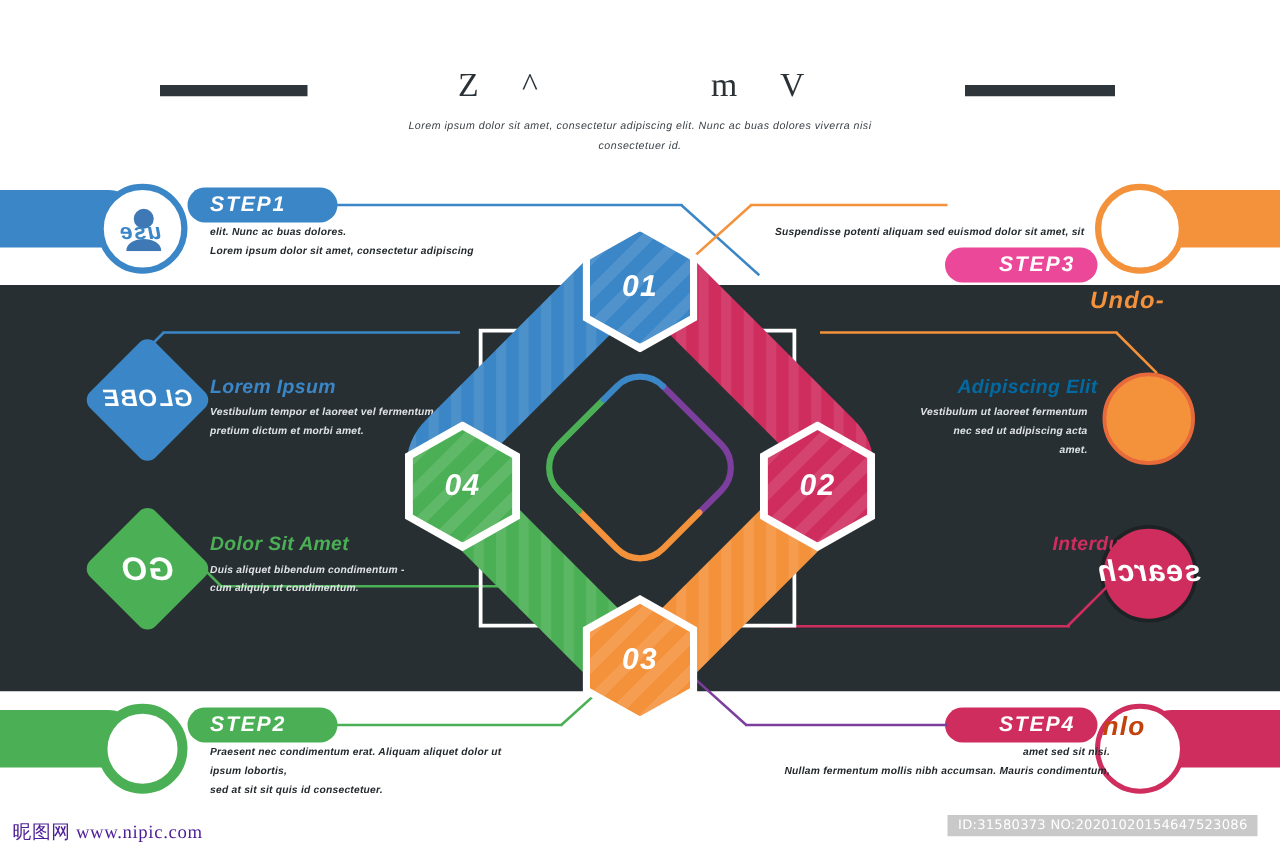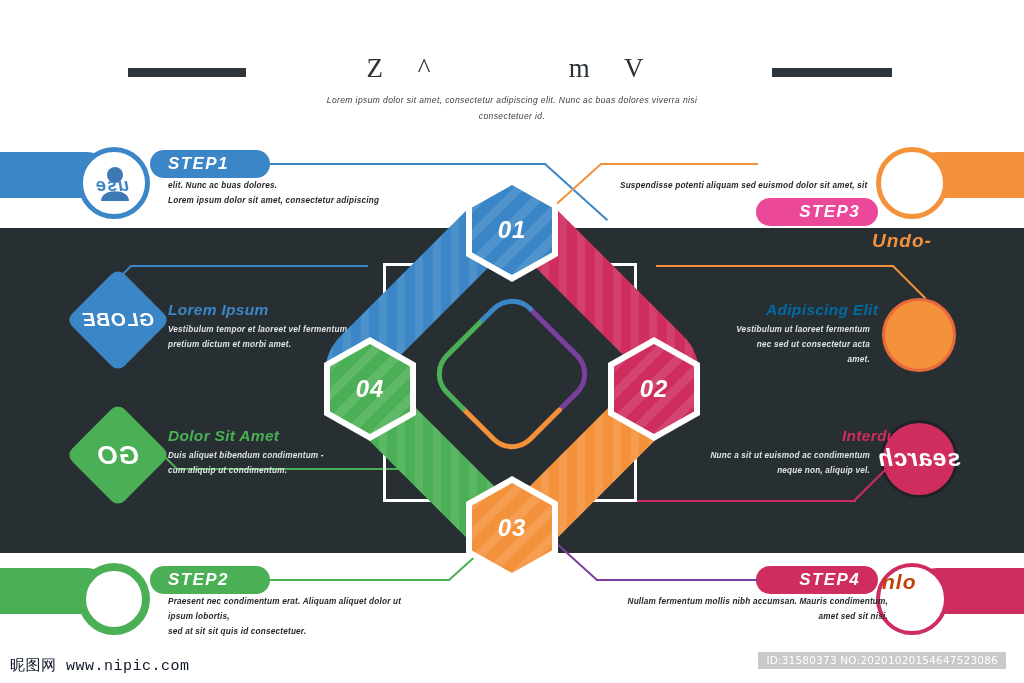--- a/index.html
+++ b/index.html
@@ -107,22 +107,22 @@
     font-style:italic; font-weight:bold; font-size:24px; color:#ffffff;
     letter-spacing:1px;
     background-image:repeating-linear-gradient(
       -45deg, rgba(255,255,255,.11) 0 9px, rgba(255,255,255,0) 9px 20px);
   }
 
   
   .footer { position:absolute; left:0; top:641px; width:1024px; height:42px; background:#fff; }
   .wm {
     position:absolute; left:10px; top:656px;
-    font-size:15px; color:#0f172a; letter-spacing:.5px; white-space:nowrap;
-    font-family:Liberation Mono, monospace;
+    font-size:15px; color:#4c1d95; letter-spacing:.5px; white-space:nowrap;
+    font-family:Liberation Serif, serif;
   }
   .idbadge {
     position:absolute; right:10px; top:652px; height:17px;
     background:#c9c9c9; color:#ffffff; font-size:10.5px;
     padding:2px 8px; white-space:nowrap; letter-spacing:.2px;
     font-family:"DejaVu Sans", sans-serif;
   }
 </style>
 </head>
 <body>
@@ -193,22 +193,22 @@
   <div class="ring" style="left:876px; top:563px; width:72px; height:72px; border:4px solid #cf2d5e; background:#ffffff;"></div>
   <div class="ring-label" style="left:882px; top:570px; color:#c2410c; font-size:21px;">nlo</div>
   <div class="step-pill" style="left:756px; top:566px; width:122px; background:#cf2d5e; justify-content:flex-end;">
     <span>STEP4</span>
   </div>
   <div class="conn">
     <div class="h" style="left:596px; top:579px; width:162px; background:#7c3f9e;"></div>
     <div class="d" style="left:597px; top:579px; width:60px; background:#7c3f9e; transform:rotate(222deg);"></div>
   </div>
   <div class="step-body right" style="left:608px; top:594px; width:280px; text-align:right;">
+    <div>amet sed sit nisi.</div>
     <div>Nullam fermentum mollis nibh accumsan. Mauris condimentum,</div>
-    <div>amet sed sit nisi.</div>
   </div>
 
   <div class="conn">
     <div class="h" style="left:130px; top:265px; width:238px; background:#3b86c6;"></div>
     <div class="d" style="left:131px; top:265px; width:46px; background:#3b86c6; transform:rotate(135deg);"></div>
   </div>
   <div class="diamond" style="left:81px; top:283px; background:#3b86c6;"></div>
   <div class="diamond-glyph" style="left:81px; top:283px;">GLOBE</div>
   <div class="side-h" style="left:168px; top:301px; color:#3b86c6;">Lorem Ipsum</div>
   <div class="side-p" style="left:168px; top:322px; width:180px;">
@@ -229,35 +229,31 @@
   </div>
 
   <div class="conn">
     <div class="h" style="left:656px; top:265px; width:238px; background:#f4923c;"></div>
     <div class="d" style="left:893px; top:265px; width:46px; background:#f4923c; transform:rotate(45deg);"></div>
   </div>
   <div class="blob" style="left:882px; top:298px; width:74px; height:74px; background:#f4923c; border:3px solid #e8693a;"></div>
   <div class="side-h" style="left:766px; top:301px; color:#0369a1;">Adipiscing Elit</div>
   <div class="side-p right" style="left:700px; top:322px; width:170px;">
     <div>Vestibulum ut laoreet fermentum</div>
-    <div>nec sed ut consectetur acta</div>
+    <div>nec sed ut adipiscing acta</div>
     <div>amet.</div>
   </div>
 
   <div class="blob" style="left:880px; top:420px; width:78px; height:78px; background:#cf2d5e; border:3px solid #1d2225;"></div>
   <div class="blob-label" style="left:876px; top:444px; width:86px; text-align:center;">search</div>
   <div class="conn">
     <div class="h" style="left:616px; top:500px; width:240px; background:#cf2d5e;"></div>
     <div class="d" style="left:854px; top:500px; width:46px; background:#cf2d5e; transform:rotate(-45deg);"></div>
   </div>
   <div class="side-h" style="left:842px; top:427px; color:#cf2d5e;">Interdum</div>
-  <div class="side-p right" style="left:690px; top:448px; width:180px;">
-    <div>Nunc a sit ut euismod ac condimentum</div>
-    <div>neque non, aliquip vel.</div>
-  </div>
 
   <div class="frame"></div>
 
   <div class="center">
     <svg width="376" height="356" viewBox="0 0 376 356">
       <defs>
         <pattern id="stripes" width="18" height="18" patternTransform="rotate(-45)" patternUnits="userSpaceOnUse">
           <rect width="18" height="18" fill="rgba(255,255,255,0)"></rect>
           <rect width="8" height="18" fill="rgba(255,255,255,0.09)"></rect>
         </pattern>

